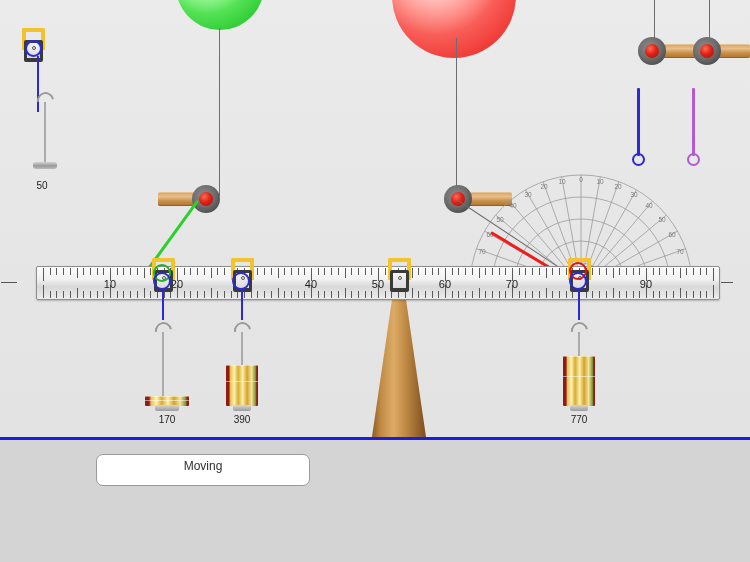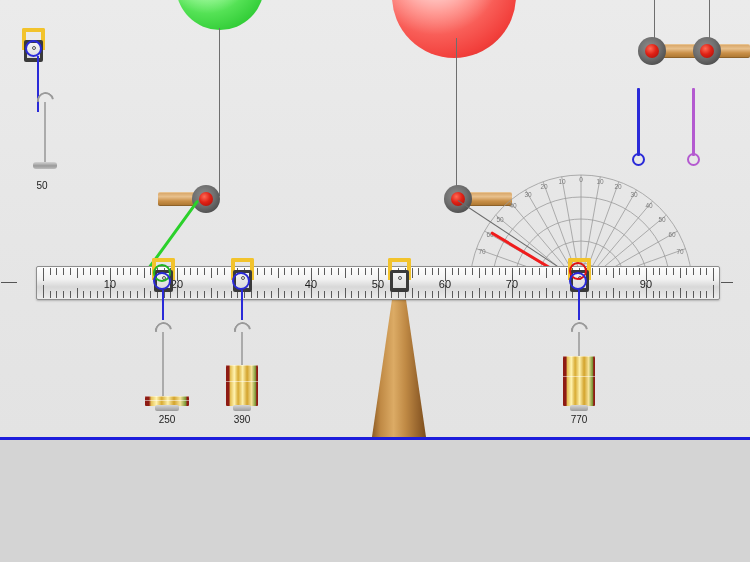--- a/index.html
+++ b/index.html
@@ -473,21 +473,21 @@
 
     <div class="hanger" style="position:absolute;left:155px;top:322px;">
       <div class="hook" style="left:0px;top:0px;"></div>
       <div class="stem" style="left:7px;top:10px;height:68px;"></div>
       <div class="plate" style="left:-4px;top:76px;width:24px;"></div>
     </div>
     <div class="weight" style="left:145px;top:396px;width:44px;height:10px;">
       <div class="seam" style="top:4px;"></div>
       <div class="cap"></div>
     </div>
-    <div class="hlabel" style="left:145px;top:414px;width:44px;">250</div>
+    <div class="hlabel" style="left:145px;top:414px;width:44px;">170</div>
 
     <div class="hanger" style="position:absolute;left:234px;top:322px;">
       <div class="hook" style="left:0px;top:0px;"></div>
       <div class="stem" style="left:7px;top:10px;height:42px;"></div>
     </div>
     <div class="weight" style="left:226px;top:365px;width:32px;height:41px;">
       <div class="seam" style="top:16px;"></div>
       <div class="cap"></div>
     </div>
     <div class="hlabel" style="left:220px;top:414px;width:44px;">390</div>
@@ -499,20 +499,23 @@
     <div class="weight" style="left:563px;top:356px;width:32px;height:50px;">
       <div class="seam" style="top:20px;"></div>
       <div class="cap"></div>
     </div>
     <div class="hlabel" style="left:557px;top:414px;width:44px;">770</div>
   </div>
 
   <div id="panel">
 
 
+    <div id="status-field" style="left:96px;top:14px;width:214px;height:32px;">
+      <span>Moving</span>
+    </div>
 
     <div id="mass-palette"></div>
 
     <div id="buoyancy-columns"></div>
 
     <div id="option-rows"></div>
 
     <div id="action-buttons"></div>
   </div>
 </div>

